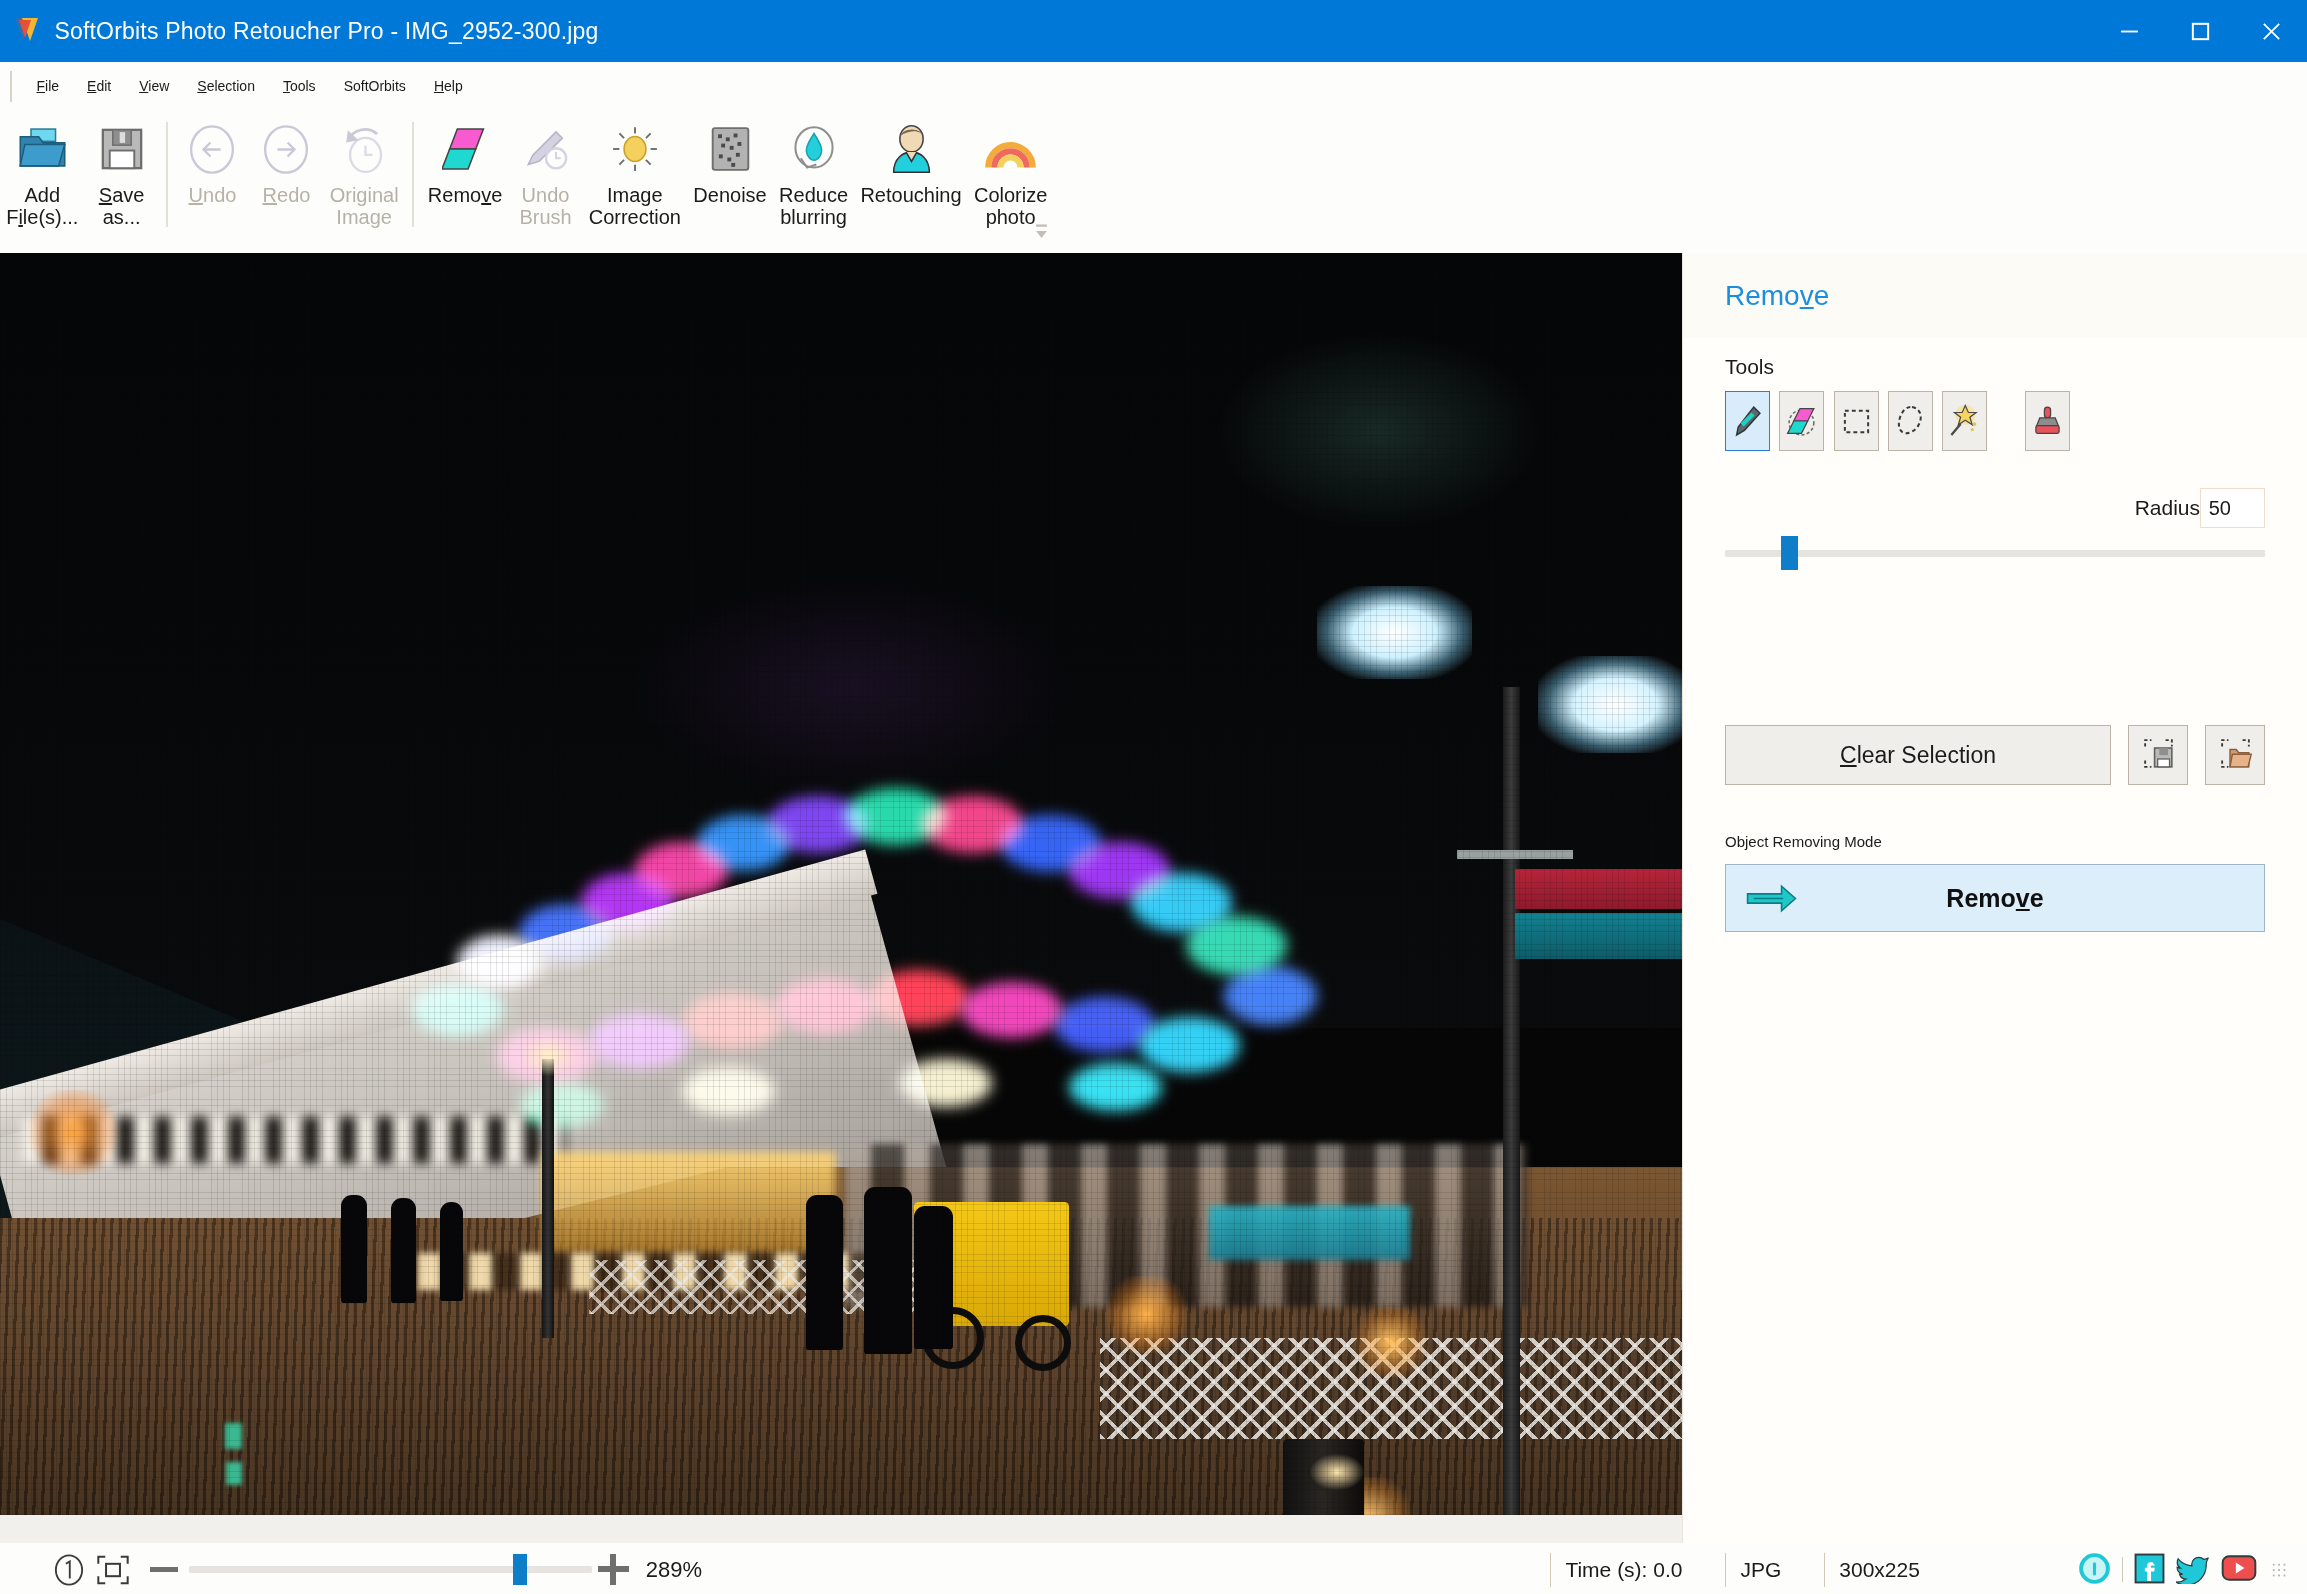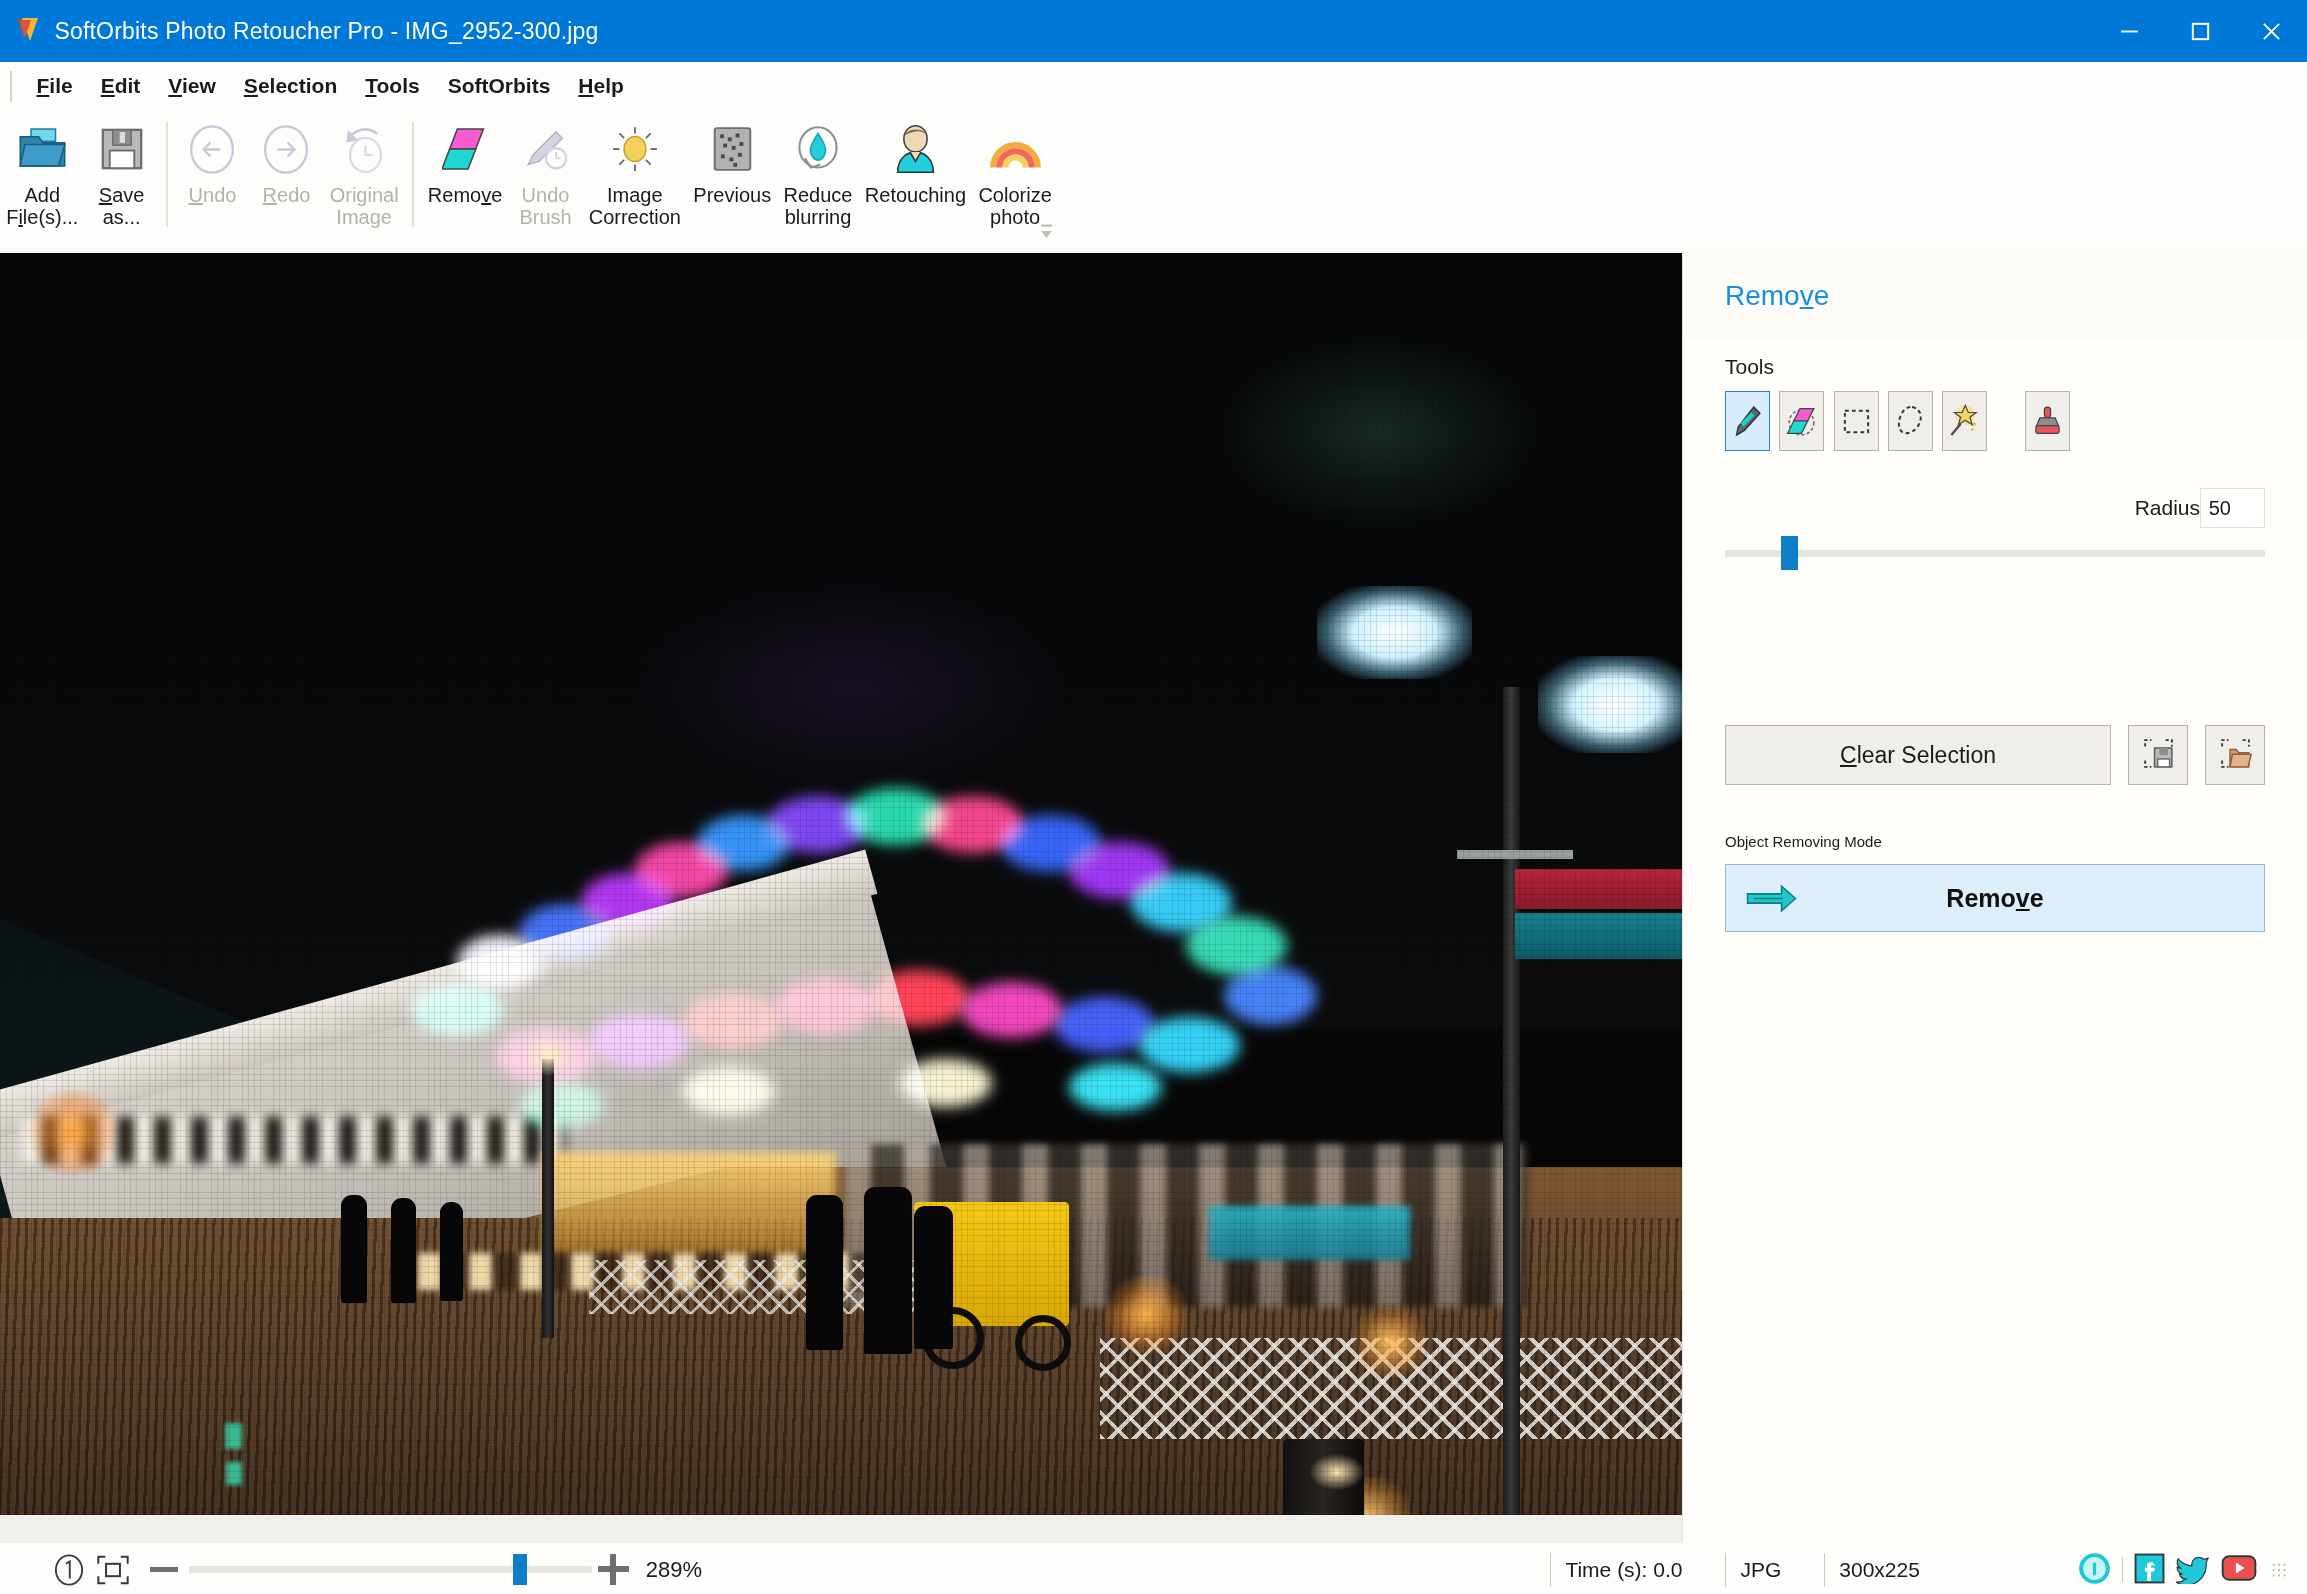--- a/index.html
+++ b/index.html
@@ -30,21 +30,21 @@
   .wctrls { position:absolute; right:0; top:0; height:62px; display:flex; }
   .wctrl { width:71px; height:62px; display:flex; align-items:center; justify-content:center; }
   .wctrl svg { display:block; }
 
   
   .menubar {
     position:absolute; left:0; top:62px; width:2307px; height:48px;
     background:#fdfdfb; display:flex; align-items:center;
   }
   .menu-grip { width:1.5px; height:31px; background:#d8d4c8; margin-left:10px; margin-right:11px; }
-  .menu-item { font-size:21px; color:#1b1b1b; padding:0 14px; white-space:nowrap; cursor:default;font-weight:bold; }
+  .menu-item { font-size:14px; color:#1b1b1b; padding:0 14px; white-space:nowrap; cursor:default; }
   .menu-item u { text-decoration:underline; }
 
   
   .ribbon {
     position:absolute; left:0; top:110px; width:2307px; height:143px;
     background:#fdfdfb; display:flex; align-items:flex-start;
   }
   .rgroup { display:flex; align-items:flex-start; height:143px; position:relative; }
   .rsep { width:1.5px; height:105px; background:#e3e0d6; margin:12.4px 7.7px 0 7.7px; flex:0 0 auto; }
   .rbtn {
@@ -414,21 +414,21 @@
                 <rect x="17" y="24" width="5" height="5"></rect>
               <rect x="28" y="27" width="5" height="5"></rect>
                 <rect x="38" y="22" width="5" height="5"></rect>
               <rect x="14" y="38" width="5" height="5"></rect>
                 <rect x="25" y="42" width="5" height="5"></rect>
               <rect x="36" y="36" width="5" height="5"></rect>
                 <rect x="30" y="49" width="5" height="5"></rect>
             </g>
           </svg>
         </div>
-        <div class="rlabel">Previous</div>
+        <div class="rlabel">Denoise</div>
       </div>
       <div class="rbtn">
         <div class="ricon">
           <svg width="48" height="50" viewBox="0 0 62 64">
             <ellipse cx="31" cy="30" rx="24" ry="26" fill="none" stroke="#8f8f8f" stroke-width="2.6"></ellipse>
             <path d="M31 12 C40 26 44 34 38 42 C34 48 28 48 24 42 C18 34 22 26 31 12 Z" fill="#24cfdd" stroke="#1ba3ae" stroke-width="2"></path>
             <path d="M14 44 L22 56 L34 52" fill="none" stroke="#8f8f8f" stroke-width="2.6"></path>
           </svg>
         </div>
         <div class="rlabel">Reduce<br>blurring</div>

